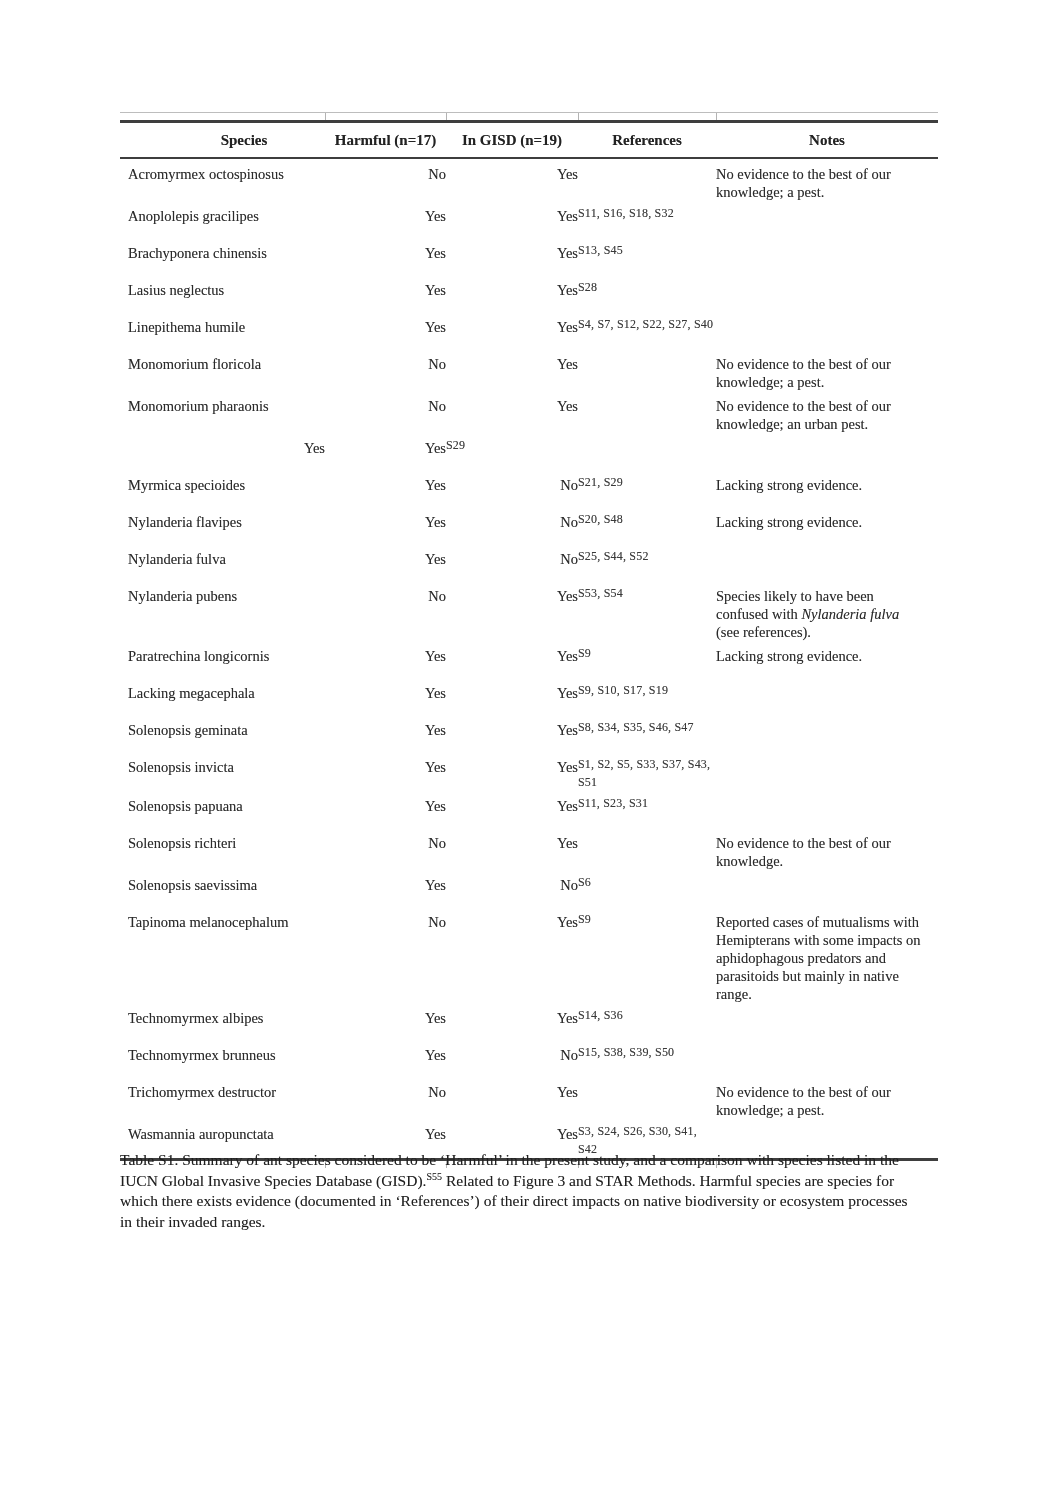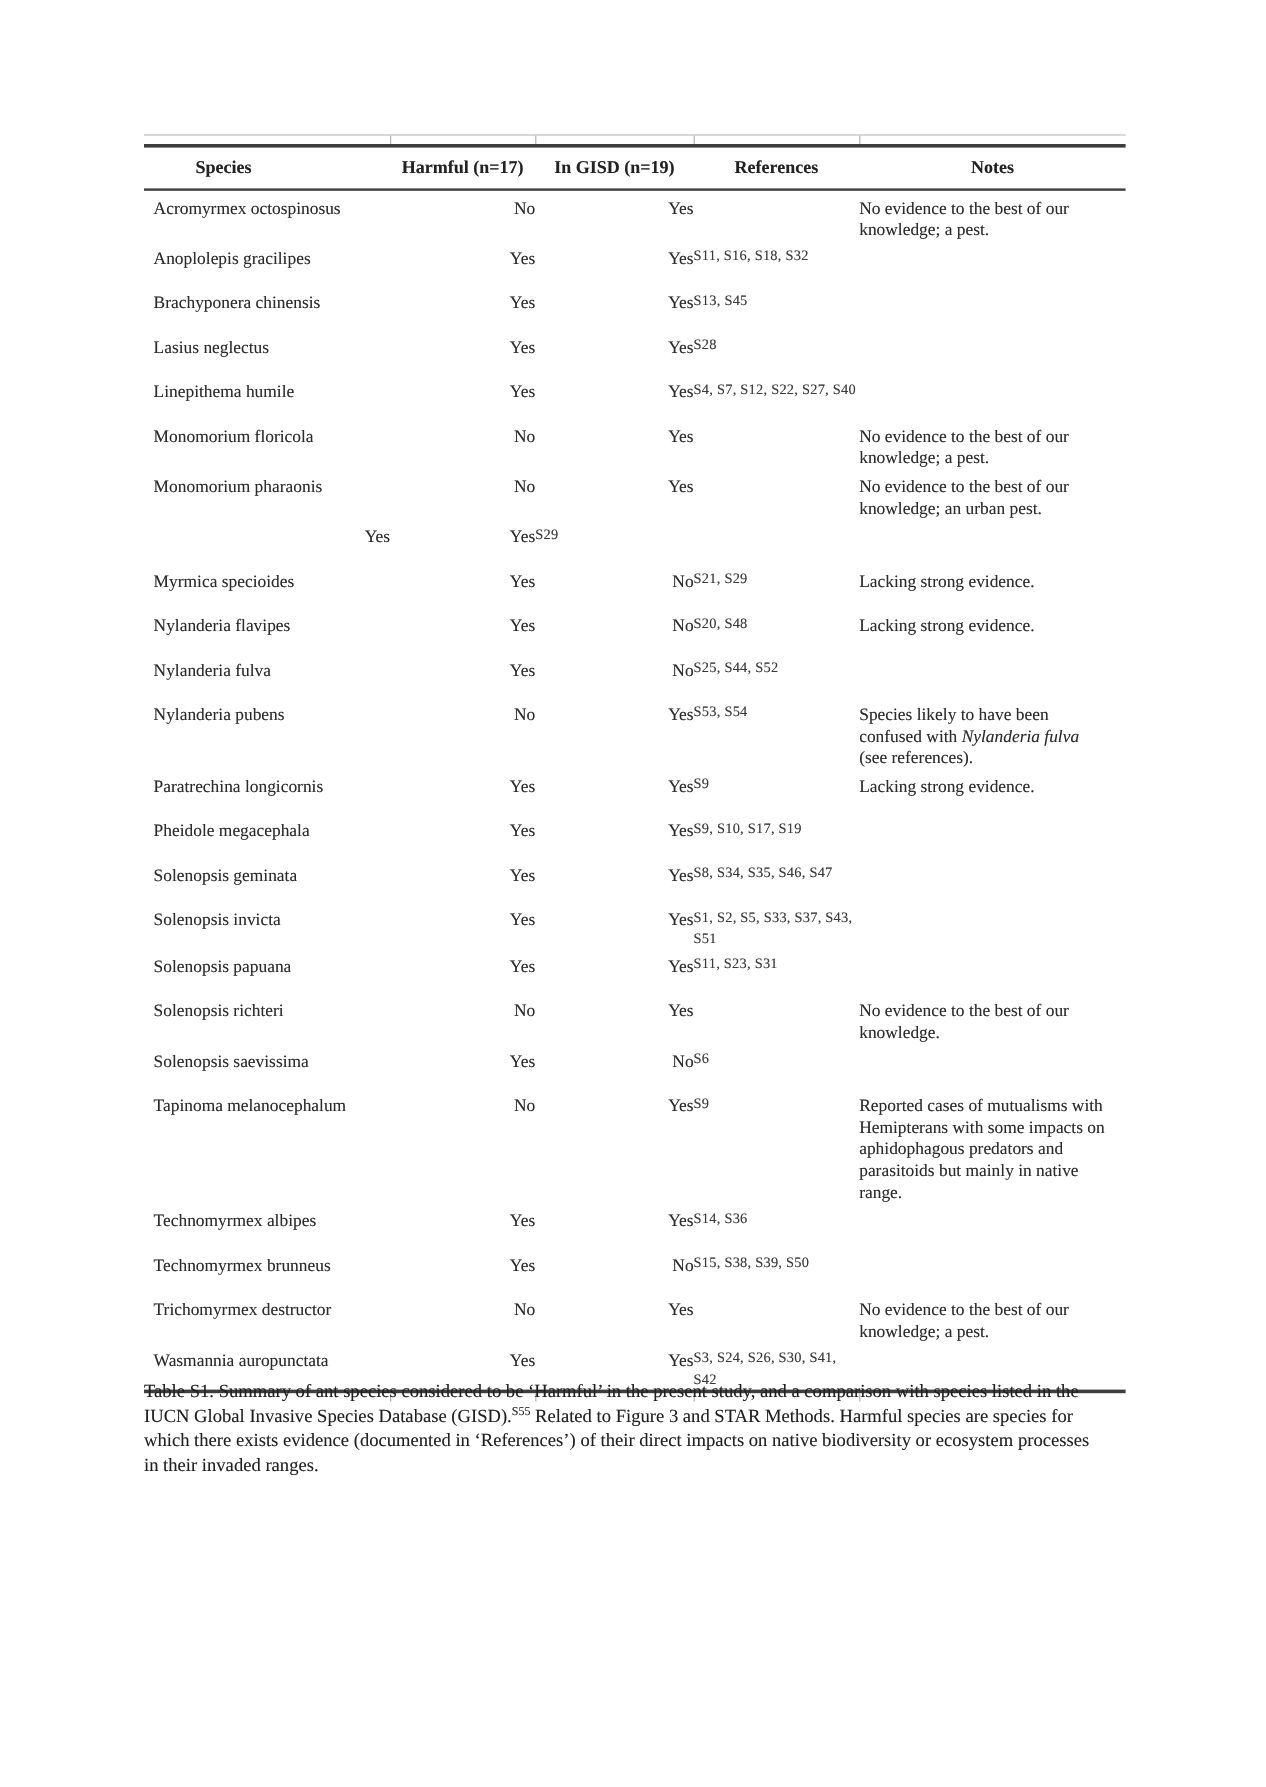--- a/index.html
+++ b/index.html
@@ -14,21 +14,21 @@
   }
   .tablewrap{position:absolute;left:120px;top:112px;width:818px;}
   .hairline{height:1px;background:#bdbdbd;}
   .gapline{height:7px;position:relative;}
   .tick{position:absolute;top:0;width:1px;height:7px;background:#b3b3b3;}
   .rule-thick{height:3px;background:#3e3e3e;}
   .rule-thin{height:2px;background:#3e3e3e;}
   .grid{display:grid;grid-template-columns:205px 121px 132px 138px 222px;}
   .hdr{align-items:center;height:34px;font-weight:bold;font-size:15px;color:#222;}
   .hc{text-align:center;}
-  .hc-first{text-align:left;padding-left:8px;margin-left:35px;}
+  .hc-first{text-align:center;padding-left:8px;margin-left:35px;}
   .row{min-height:37px;font-size:14.5px;line-height:18px;}
   .cell{padding-top:6px;}
   .species{padding-left:8px;}
   .center{text-align:right;}
   .refs{font-size:12px;padding-top:3px;color:#3a3a3a;letter-spacing:.2px;}
   .note{padding-right:16px;}
   .caption{
     position:absolute;left:120px;top:1150px;width:800px;
     font-size:15.5px;line-height:20.5px;color:#1f1f1f;
   }
@@ -146,21 +146,21 @@
           <div class="cell note"><span>Species likely to have been confused with </span><i>Nylanderia fulva</i><span> (see references).</span></div>
         </div>
         <div class="grid row">
           <div class="cell species">Paratrechina longicornis</div>
           <div class="cell center">Yes</div>
           <div class="cell center">Yes</div>
           <div class="cell refs">S9</div>
           <div class="cell note"><span>Lacking strong evidence.</span></div>
         </div>
         <div class="grid row">
-          <div class="cell species">Pheidole megacephala</div>
+          <div class="cell species">Lacking megacephala</div>
           <div class="cell center">Yes</div>
           <div class="cell center">Yes</div>
           <div class="cell refs">S9, S10, S17, S19</div>
           <div class="cell note"></div>
         </div>
         <div class="grid row">
           <div class="cell species">Solenopsis geminata</div>
           <div class="cell center">Yes</div>
           <div class="cell center">Yes</div>
           <div class="cell refs">S8, S34, S35, S46, S47</div>

